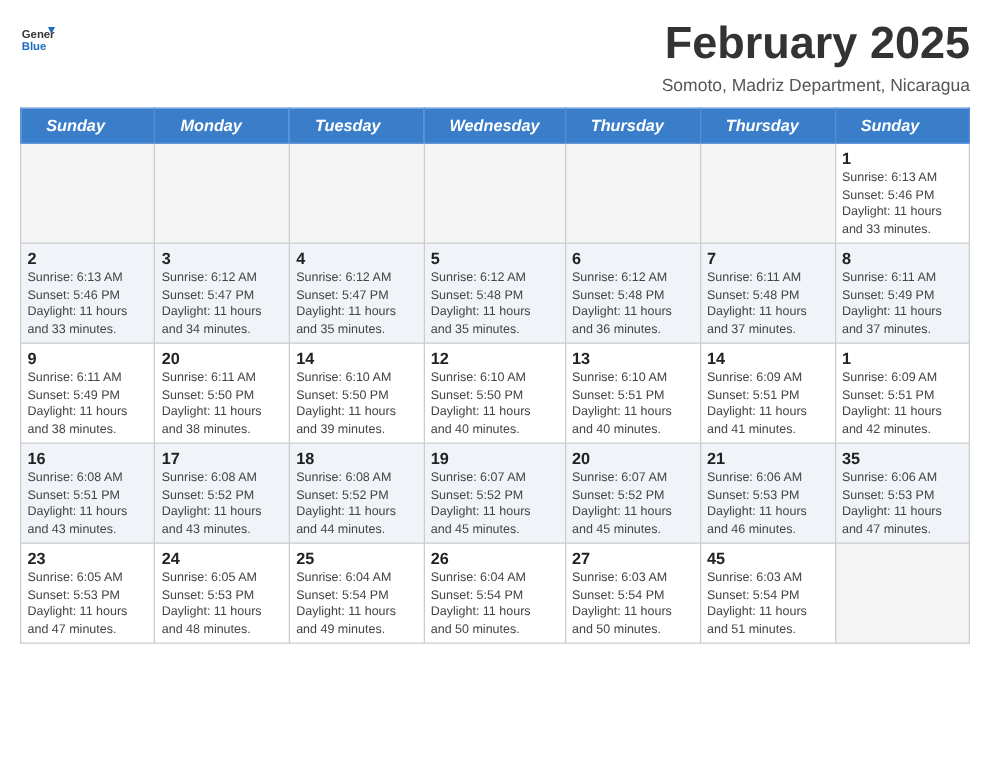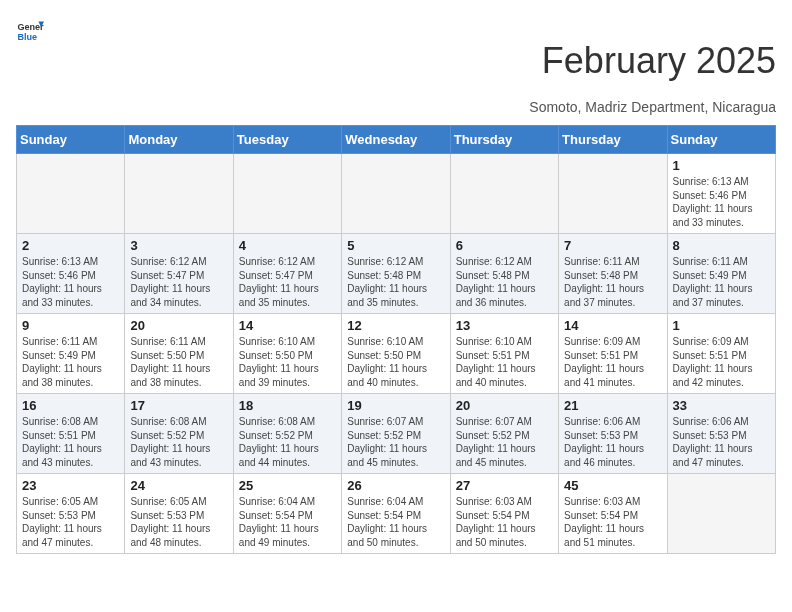--- a/index.html
+++ b/index.html
@@ -23,43 +23,43 @@
     }
     .logo-icon {
       width: 28px;
       height: 28px;
     }
     .title-block {
       text-align: right;
     }
     .month-title {
       font-size: 36px;
-      font-weight: normal;
+      font-weight: bold;
       color: #333;
       line-height: 1;
-      margin-top: 27px;
     }
     .location-title {
       font-size: 14px;
       color: #555;
-      margin-top: 20px;
+      margin-top: 8px;
     }
     .calendar {
       width: 100%;
       border-collapse: collapse;
       border: 1px solid #ccc;
     }
     .calendar th {
       background-color: #3a7dc9;
       color: #fff;
       font-size: 13px;
       font-weight: bold;
-      padding: 6px 3px;
+      padding: 6px 20px;
       text-align: left;
       border: 1px solid #5590d8;
+      font-style: italic;
     }
     .calendar td {
       vertical-align: top;
       border: 1px solid #ccc;
       padding: 4px 5px;
       width: calc(100% / 7);
       min-height: 80px;
       height: 80px;
       font-size: 10.5px;
       color: #333;
@@ -210,21 +210,21 @@
         </td>
         <td>
           <div class="day-number">20</div>
           <div class="day-info">Sunrise: 6:07 AM<br>Sunset: 5:52 PM<br>Daylight: 11 hours<br>and 45 minutes.</div>
         </td>
         <td>
           <div class="day-number">21</div>
           <div class="day-info">Sunrise: 6:06 AM<br>Sunset: 5:53 PM<br>Daylight: 11 hours<br>and 46 minutes.</div>
         </td>
         <td>
-          <div class="day-number">33</div>
+          <div class="day-number">35</div>
           <div class="day-info">Sunrise: 6:06 AM<br>Sunset: 5:53 PM<br>Daylight: 11 hours<br>and 47 minutes.</div>
         </td>
       </tr>
       <tr>
         <td>
           <div class="day-number">23</div>
           <div class="day-info">Sunrise: 6:05 AM<br>Sunset: 5:53 PM<br>Daylight: 11 hours<br>and 47 minutes.</div>
         </td>
         <td>
           <div class="day-number">24</div>

